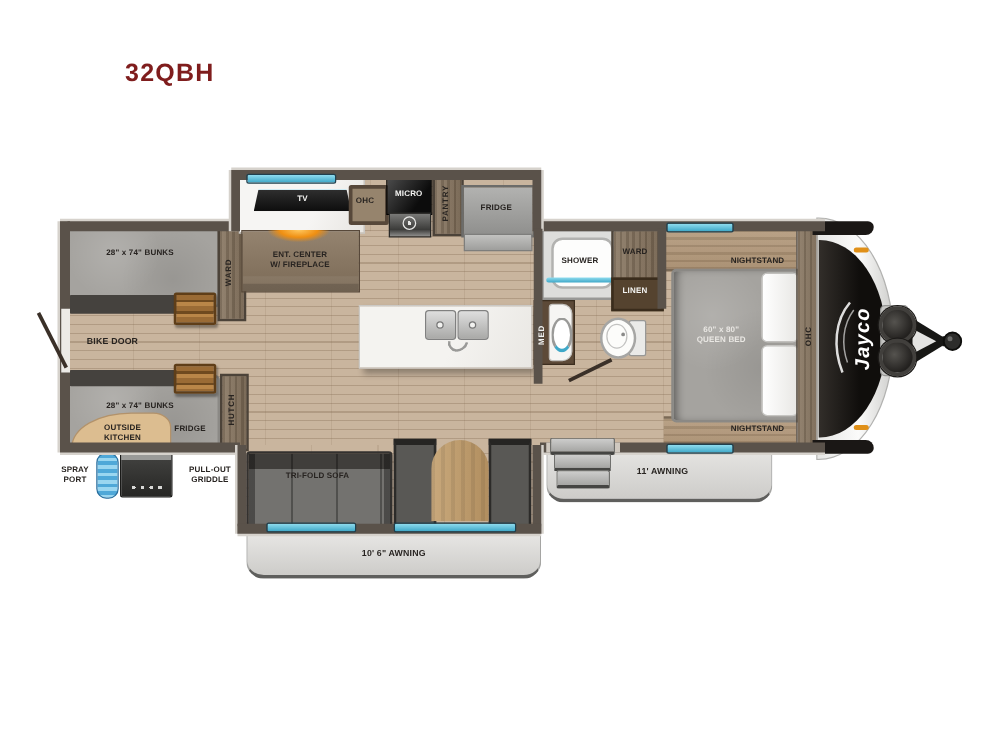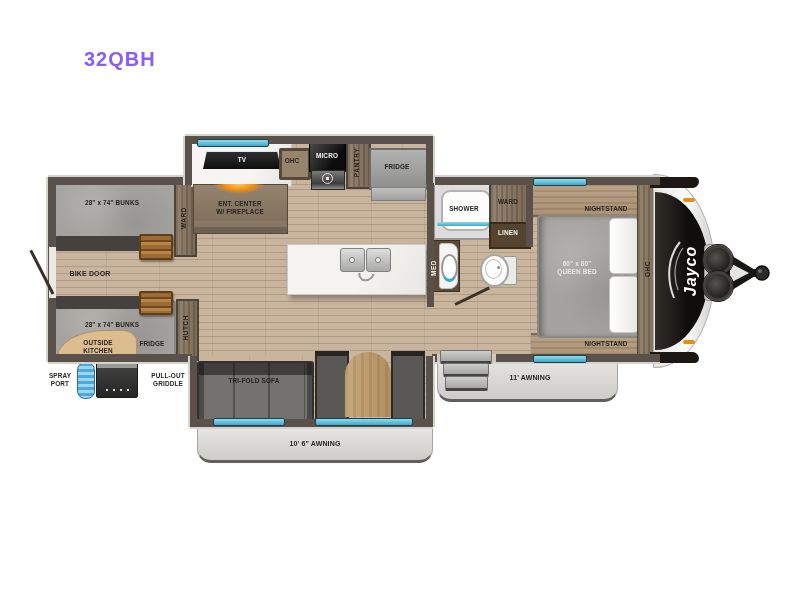--- a/index.html
+++ b/index.html
@@ -36,21 +36,21 @@
     background-image:radial-gradient(circle at 30% 30%, rgba(255,255,255,.14), transparent 40%),
                      radial-gradient(circle at 70% 65%, rgba(0,0,0,.08), transparent 45%);}
   .cab-border{border:2px solid #4c4339;}
   .swing{position:absolute;height:2.5px;background:#3a3028;transform-origin:left center;z-index:55;}
   svg{display:block;}
 </style>
 </head>
 <body>
 <div class="canvas">
 
-<div class="abs" style="left:84px;top:48px;font:600 20px 'Liberation Sans',sans-serif;color:#8b5cf6;letter-spacing:1px;">32QBH</div>
+<div class="abs" style="left:100px;top:48px;font:600 20px 'Liberation Sans',sans-serif;color:#7f1d1d;letter-spacing:1px;">32QBH</div>
 
 <div class="awn" style="left:197px;top:426px;width:234px;height:33px;"></div>
 <div class="lbl" style="left:315px;top:444px;">10' 6" AWNING</div>
 
 <div class="awn" style="left:437px;top:356px;width:179px;height:42px;"></div>
 <div class="lbl" style="left:530px;top:378px;">11' AWNING</div>
 
 <div class="floor" style="left:54px;top:183px;width:583px;height:174px;"></div>
 <div class="floor" style="left:191px;top:143px;width:236px;height:42px;"></div>
 <div class="floor" style="left:197px;top:356px;width:230px;height:65px;"></div>

